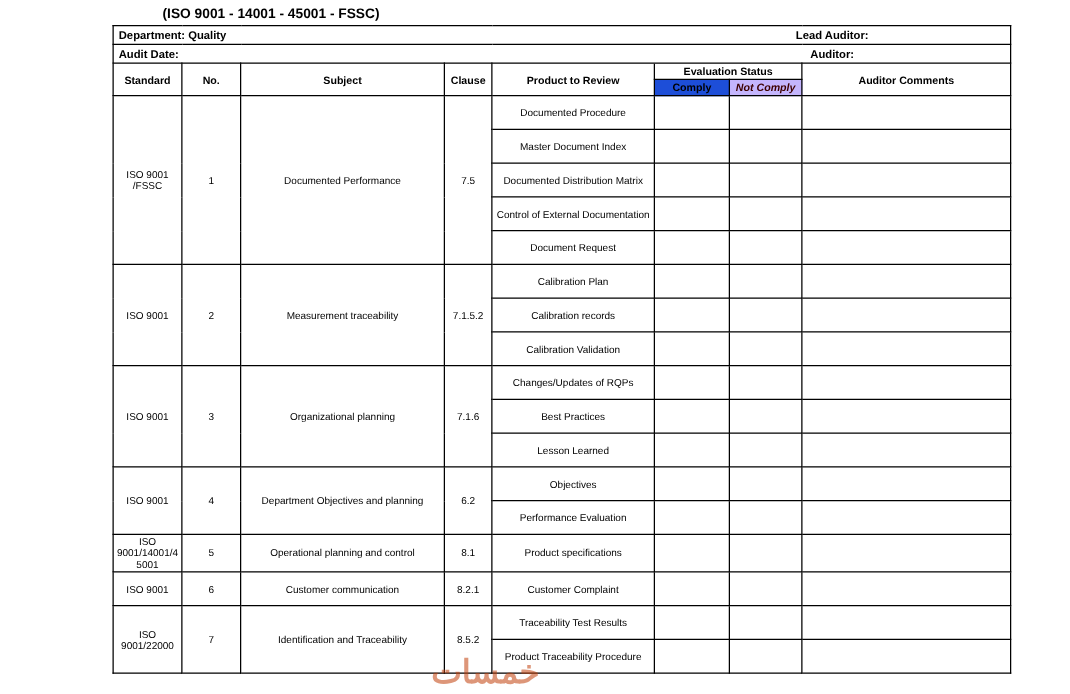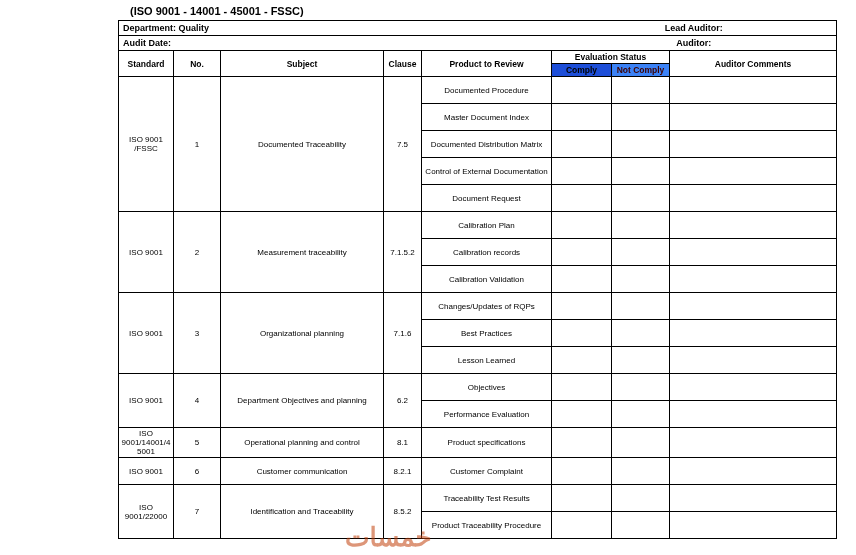--- a/index.html
+++ b/index.html
@@ -13,21 +13,21 @@
   .title {
     margin:5px 8px 3px 130px;
     width:718px;
     text-align:left;
     font-weight:bold;
     font-size:11px;
   }
   table.audit {
     border-collapse:collapse;
     table-layout:fixed;
-    margin-left:118px;
+    margin-left:90px;
     width:718px;
   }
   table.audit td {
     border:1px solid #000;
     font-size:8px;
     text-align:center;
     vertical-align:middle;
     padding:1px 2px;
     word-wrap:break-word;
     overflow-wrap:break-word;
@@ -80,27 +80,27 @@
     <td rowspan="2">Standard</td>
     <td rowspan="2">No.</td>
     <td rowspan="2">Subject</td>
     <td rowspan="2">Clause</td>
     <td rowspan="2">Product to Review</td>
     <td colspan="2">Evaluation Status</td>
     <td rowspan="2">Auditor Comments</td>
   </tr>
   <tr class="header-row header-row-2">
     <td style="background: #1d4ed8;">Comply</td>
-    <td style="background: #3b82f6; color: rgb(61, 0, 0);">Not Comply</td>
+    <td style="background: #c4b5fd; color: rgb(61, 0, 0); font-style: italic;">Not Comply</td>
   </tr>
 
   <tr class="body-row">
     <td rowspan="5">ISO 9001 /FSSC</td>
     <td rowspan="5">1</td>
-    <td rowspan="5">Documented Traceability</td>
+    <td rowspan="5">Documented Performance</td>
     <td rowspan="5">7.5</td>
     <td>Documented Procedure</td>
     <td></td>
     <td></td>
     <td></td>
   </tr>
   <tr class="body-row">
     <td>Master Document Index</td>
     <td></td>
     <td></td>

